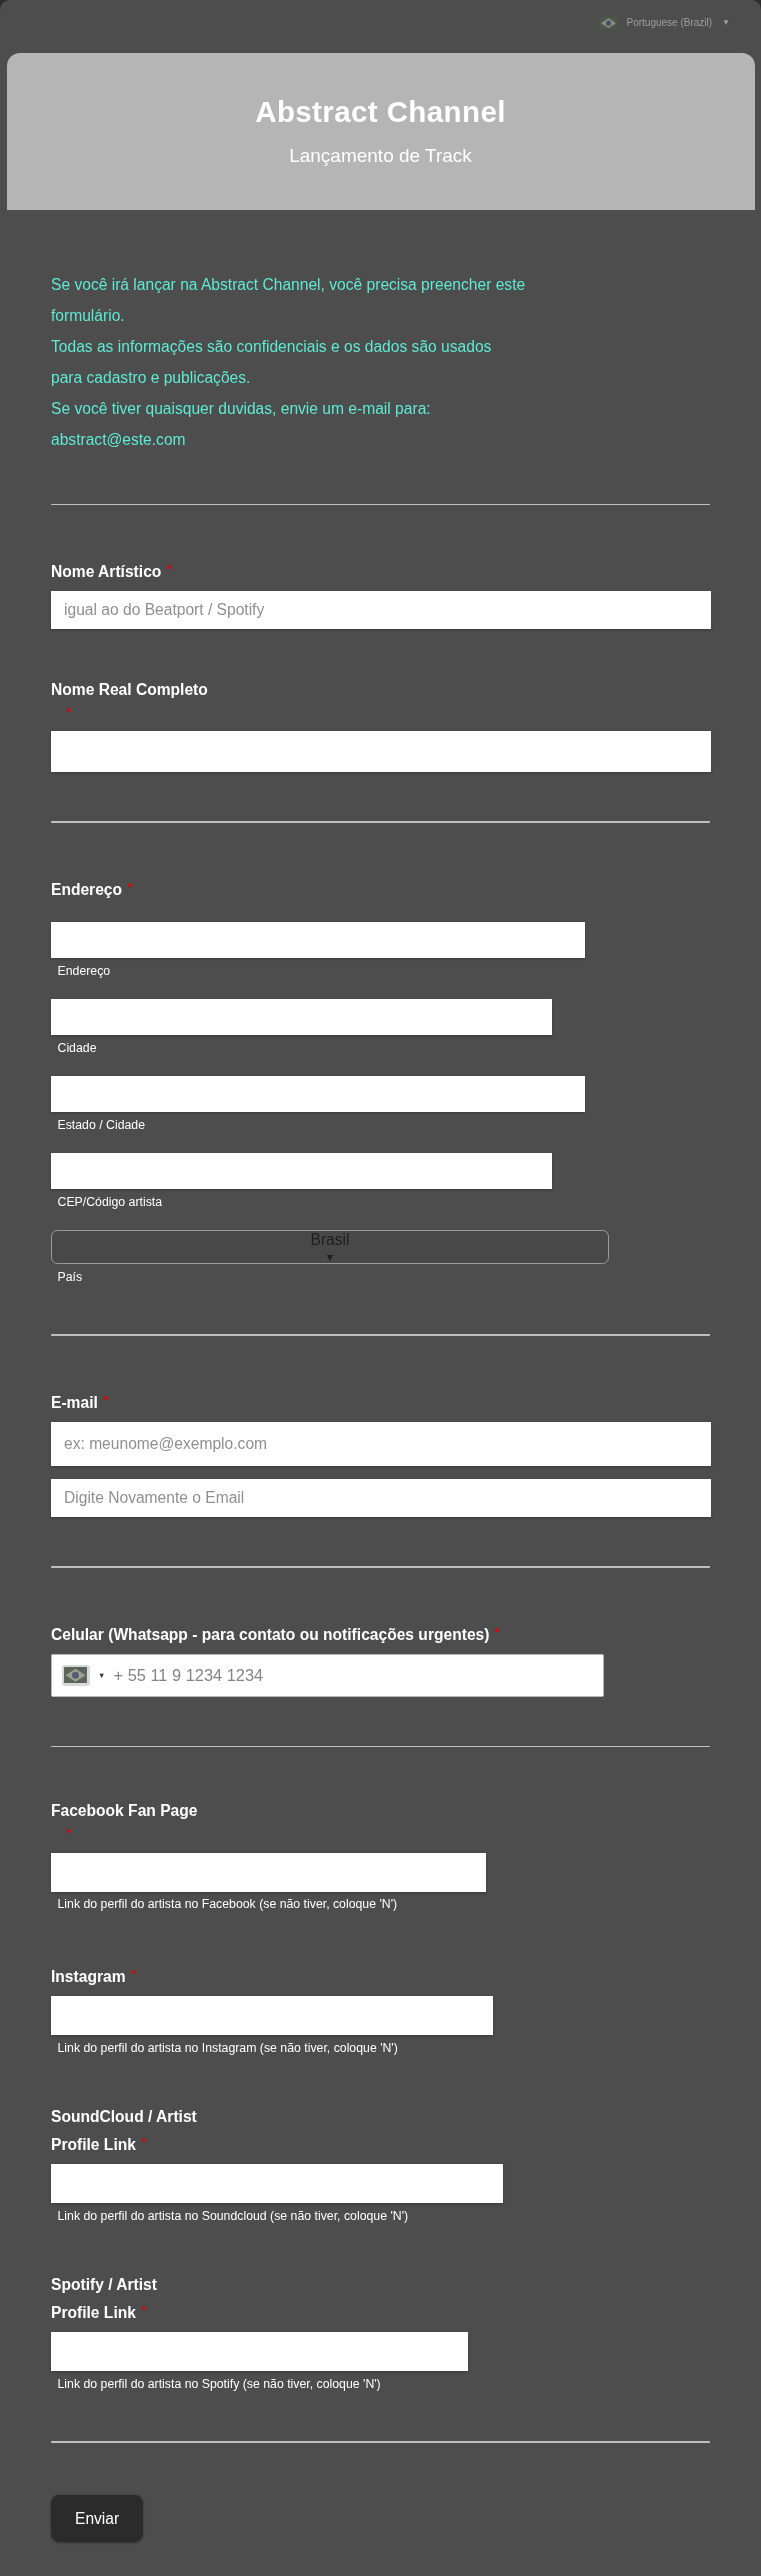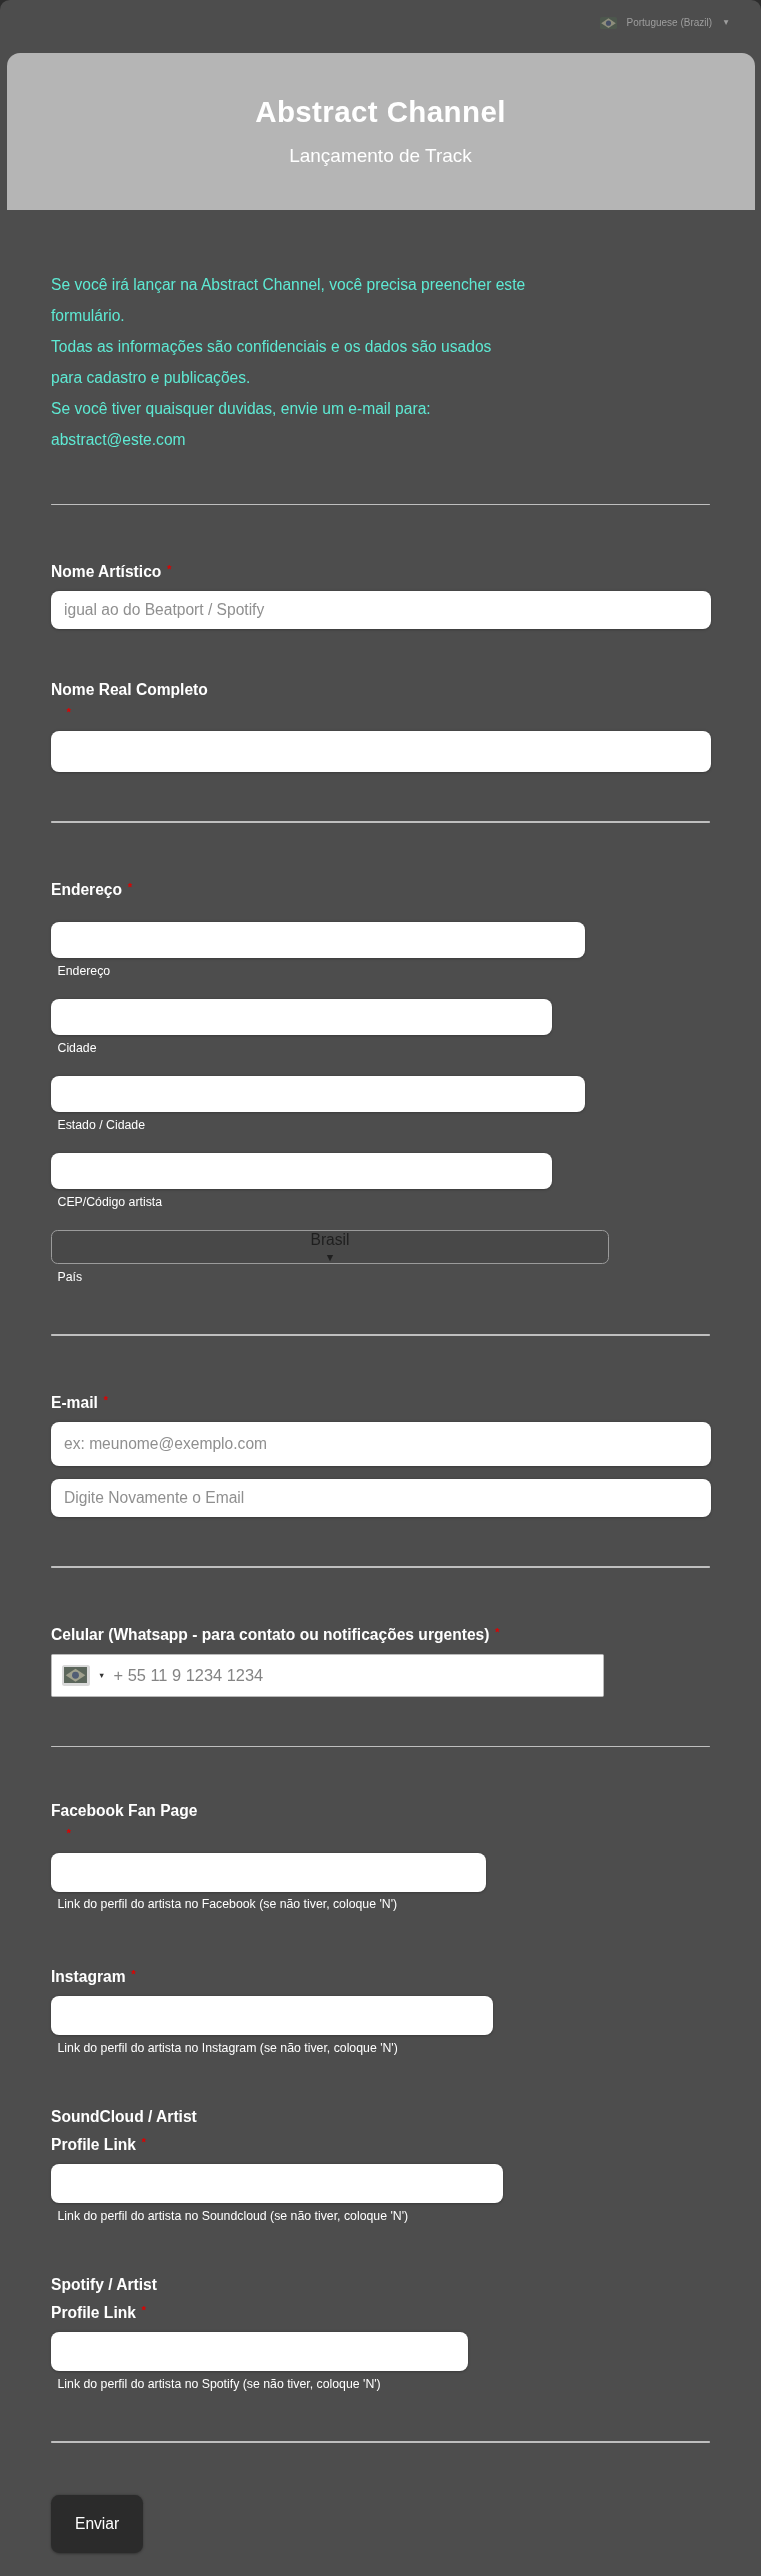--- a/index.html
+++ b/index.html
@@ -34,21 +34,21 @@
   
   .form-body{padding:0 51px;}
   .paragraph{margin-top:59px; color:#5eead4; font-size:15.6px;}
   .paragraph .intro-line{line-height:31px;}
   .divider{height:1.6px; background:var(--divider-color); opacity:.85; margin:49px 0 52px 0; border-radius:0.8px;}
   .field{margin-top:49px;}
   .label-line{color:var(--label-color); font-size:15.6px; font-weight:700; line-height:24.6px;}
   .req{color:var(--required-star); font-size:11.5px; font-weight:700; margin-left:5.7px; vertical-align:4.1px;}
   .star-line{line-height:18px; margin-left:9.8px;}
   .text-input{
-    display:block; background:var(--input-bg); border:none; border-radius:8px;
+    display:block; background:var(--input-bg); border:none; border-radius:0;
     font-size:15.6px; color:var(--input-text); padding:12px 13px; width:100%;
     box-shadow:0 0.8px 2.5px rgba(0,0,0,.25); outline:none;
     font-family:"Liberation Sans","DejaVu Sans",sans-serif;
   }
   .text-input::placeholder{color:var(--placeholder-color); opacity:1;}
   .first-gap{margin-top:6.5px;}
   .sublabel{color:#ffffff; font-size:12.3px; line-height:16.4px; margin:4.9px 0 0 6.5px;}
   .addr-row{margin-top:19.6px;}
   .addr-row:first-of-type{margin-top:8.2px;}
   
@@ -67,21 +67,21 @@
   }
   .flag-chip{width:28px; height:21px; background:#d9d9d9; border-radius:2.5px; display:flex; align-items:center; justify-content:center;}
   .flag-chip svg{width:23px; height:16.4px; display:block; opacity:.9;}
   .phone-caret{color:#333; font-size:7.4px; line-height:1; cursor:pointer;}
   .phone-input{flex:1; border:none; outline:none; font-size:16.4px; color:var(--input-text); background:transparent;
     font-family:"Liberation Sans","DejaVu Sans",sans-serif;}
   .phone-input::placeholder{color:#848484; opacity:1;}
   
   .submit-btn{
     background:var(--button-bg); color:var(--button-text); font-size:15.6px;
-    border:none; border-radius:8.2px; height:58px; padding:0 24px; cursor:pointer;
+    border:none; border-radius:8.2px; height:47px; padding:0 24px; cursor:pointer;
     box-shadow:0 0.8px 2.5px rgba(0,0,0,.35);
     font-family:"Liberation Sans","DejaVu Sans",sans-serif;
   }
 </style>
 </head>
 <body>
 
 <div class="page">
 
   <div class="topbar">

